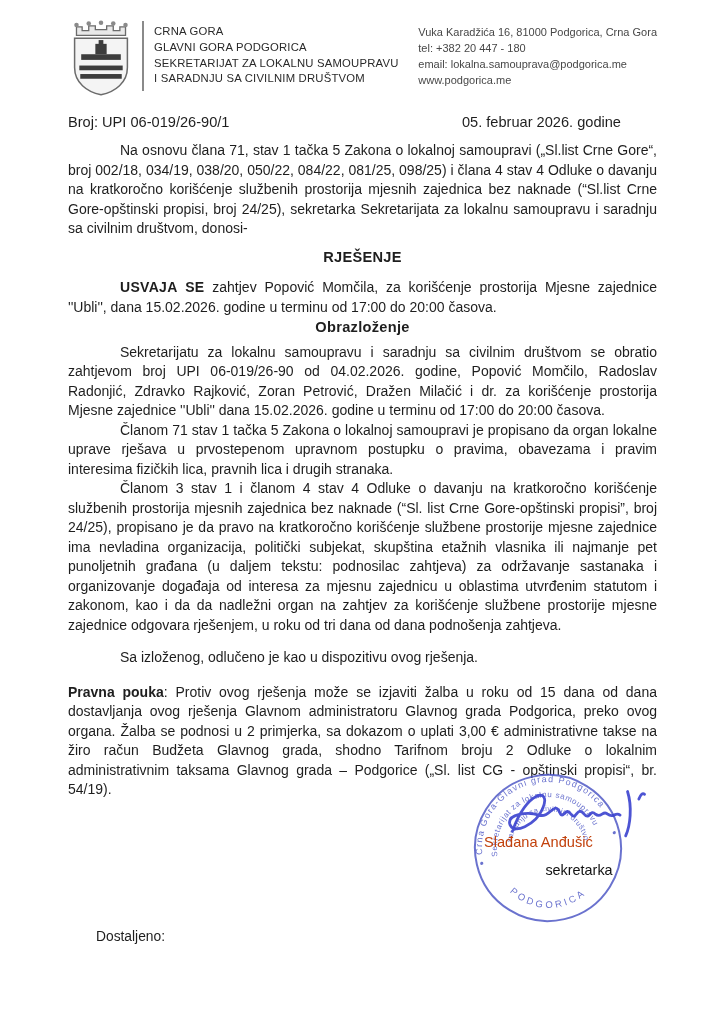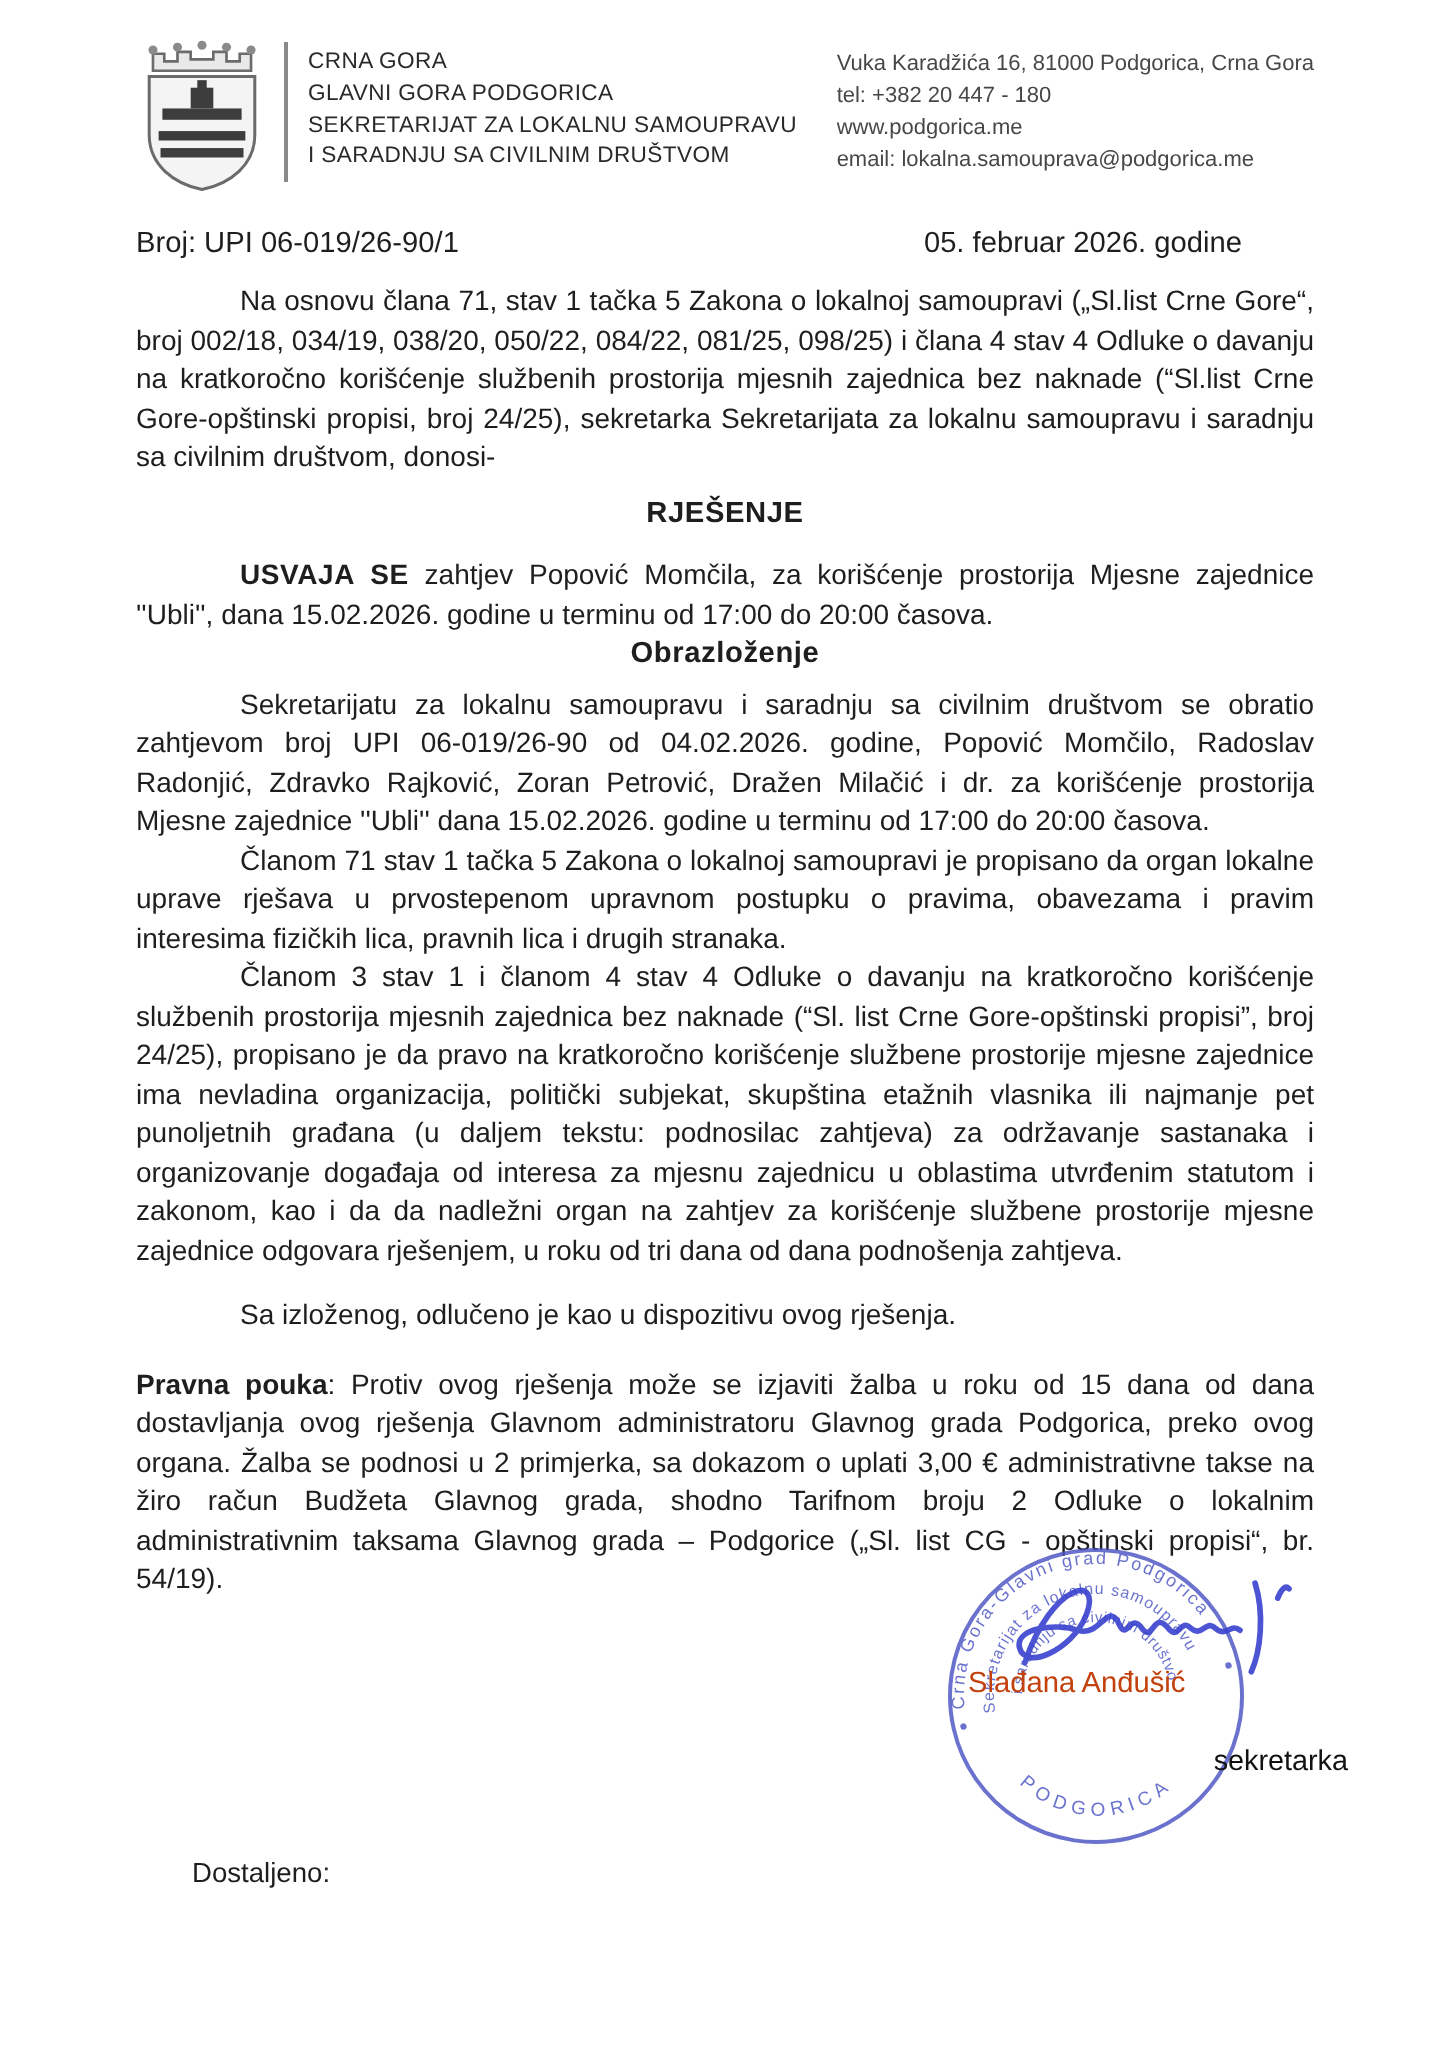--- a/index.html
+++ b/index.html
@@ -32,21 +32,21 @@
   .title{margin:9px 0 11px 0;}
   .subhead{margin:1px 0 5px 0;}
   .conclusion{margin-top:13px;}
   .legal{margin-top:15px;}
   b.inline-label{letter-spacing:.3px;}
   
   .sig-wrap{position:relative;height:128px;margin-top:-26px;}
   .stamp-svg{position:absolute;left:400px;top:-6px;width:160px;height:160px;opacity:.82;transform:rotate(-13deg);}
   .sign-svg{position:absolute;left:424px;top:10px;width:190px;height:66px;opacity:.9;}
   .sig-name{position:absolute;left:416px;top:60px;width:190px;font-size:14.6px;color:#c2410c;}
-  .sig-role{position:absolute;left:416px;top:99px;width:190px;text-align:right;font-size:14.4px;color:#111;}
+  .sig-role{position:absolute;left:416px;top:88px;width:190px;text-align:center;font-size:14.4px;color:#111;}
   
   .distribution{margin-top:25px;font-size:13.8px;line-height:20px;}
   .dist-label{margin-left:28px;}
   .dist-items div{margin:0;}
 </style>
 </head>
 <body>
 
 <div class="page">
 
@@ -74,22 +74,22 @@
     <div class="org-divider"></div>
     <div class="org-lines">
       <div>CRNA GORA</div>
       <div>GLAVNI GORA PODGORICA</div>
       <div>SEKRETARIJAT ZA LOKALNU SAMOUPRAVU</div>
       <div>I SARADNJU SA CIVILNIM DRUŠTVOM</div>
     </div>
     <div class="contact-lines">
       <div>Vuka Karadžića 16, 81000 Podgorica, Crna Gora</div>
       <div>tel: +382 20 447 - 180</div>
+      <div>email: lokalna.samouprava@podgorica.me</div>
       <div>www.podgorica.me</div>
-      <div>email: lokalna.samouprava@podgorica.me</div>
     </div>
   </div>
 
   <div class="ref-line">
     <span>Broj: UPI 06-019/26-90/1</span>
     <span class="ref-date">05. februar 2026. godine</span>
   </div>
 
   <div class="doc-body">
     <p class="body-p indent intro">Na osnovu člana 71, stav 1 tačka 5 Zakona o lokalnoj samoupravi („Sl.list Crne Gore“, broj 002/18, 034/19, 038/20, 050/22, 084/22, 081/25, 098/25) i člana 4 stav 4  Odluke o davanju na kratkoročno korišćenje službenih prostorija mjesnih zajednica bez naknade (“Sl.list Crne Gore-opštinski propisi, broj 24/25), sekretarka Sekretarijata za lokalnu samoupravu i saradnju sa civilnim društvom, donosi-</p>

